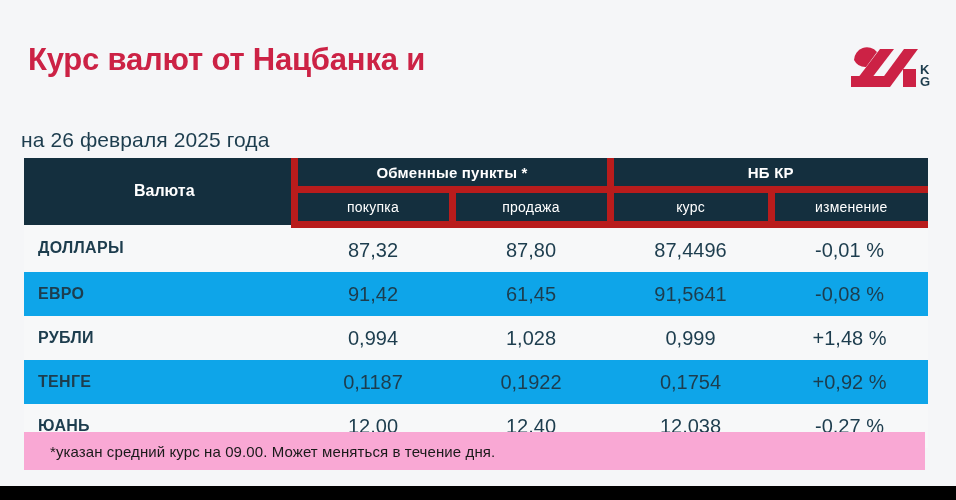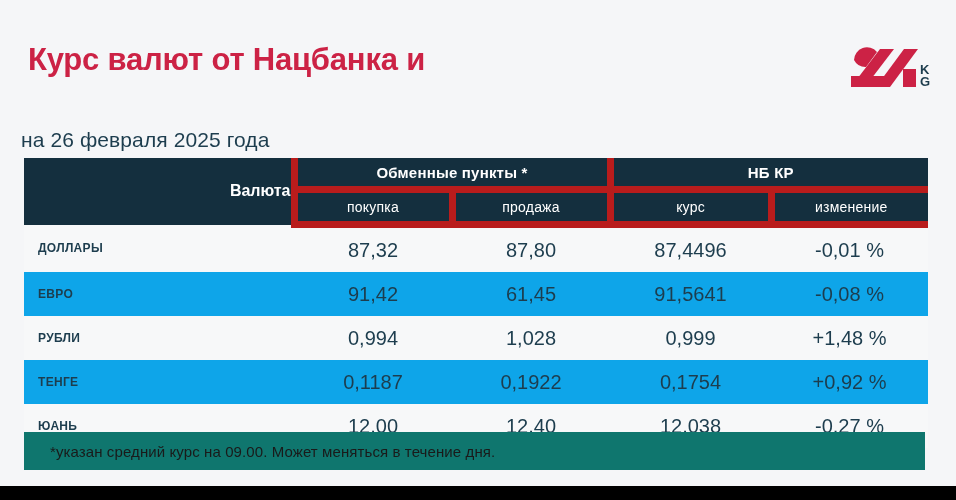--- a/index.html
+++ b/index.html
@@ -86,21 +86,21 @@
     height: 28px;
     letter-spacing: 0.2px;
   }
   thead th.sub {
     font-size: 14px;
     height: 28px;
     font-weight: normal;
     letter-spacing: 0.2px;
   }
   thead th.cur-head {
-    text-align: right;
+    text-align: center;
     padding-left: 14px;
     font-size: 16px;
     border-left: none;
     border-top: none;
     border-bottom: none;
   }
   thead th.grp-left {
     border-left: 1px solid #0f766e;
     border-top: none;
   }
@@ -114,35 +114,35 @@
     height: 44px;
     font-size: 20px;
     color: #1d3d4e;
     text-align: center;
     padding: 0;
     border: none;
   }
   tbody td.cur {
     text-align: left;
     padding-left: 14px;
-    font-size: 12px;
+    font-size: 16px;
     font-weight: bold;
     letter-spacing: 0.3px;
   }
   tbody tr.odd td  { background: #f7f8f9; }
   tbody tr.even td { background: #0ea5e9; }
 
   
   .footnote {
     position: absolute;
     left: 24px;
     top: 432px;
     width: 901px;
     height: 38px;
-    background: #0f766e;
+    background: #f9a8d4;
     display: flex;
     align-items: center;
   }
   .footnote-text {
     padding-left: 26px;
     font-size: 15px;
     color: #1a1a1a;
     letter-spacing: 0.1px;
   }
 

